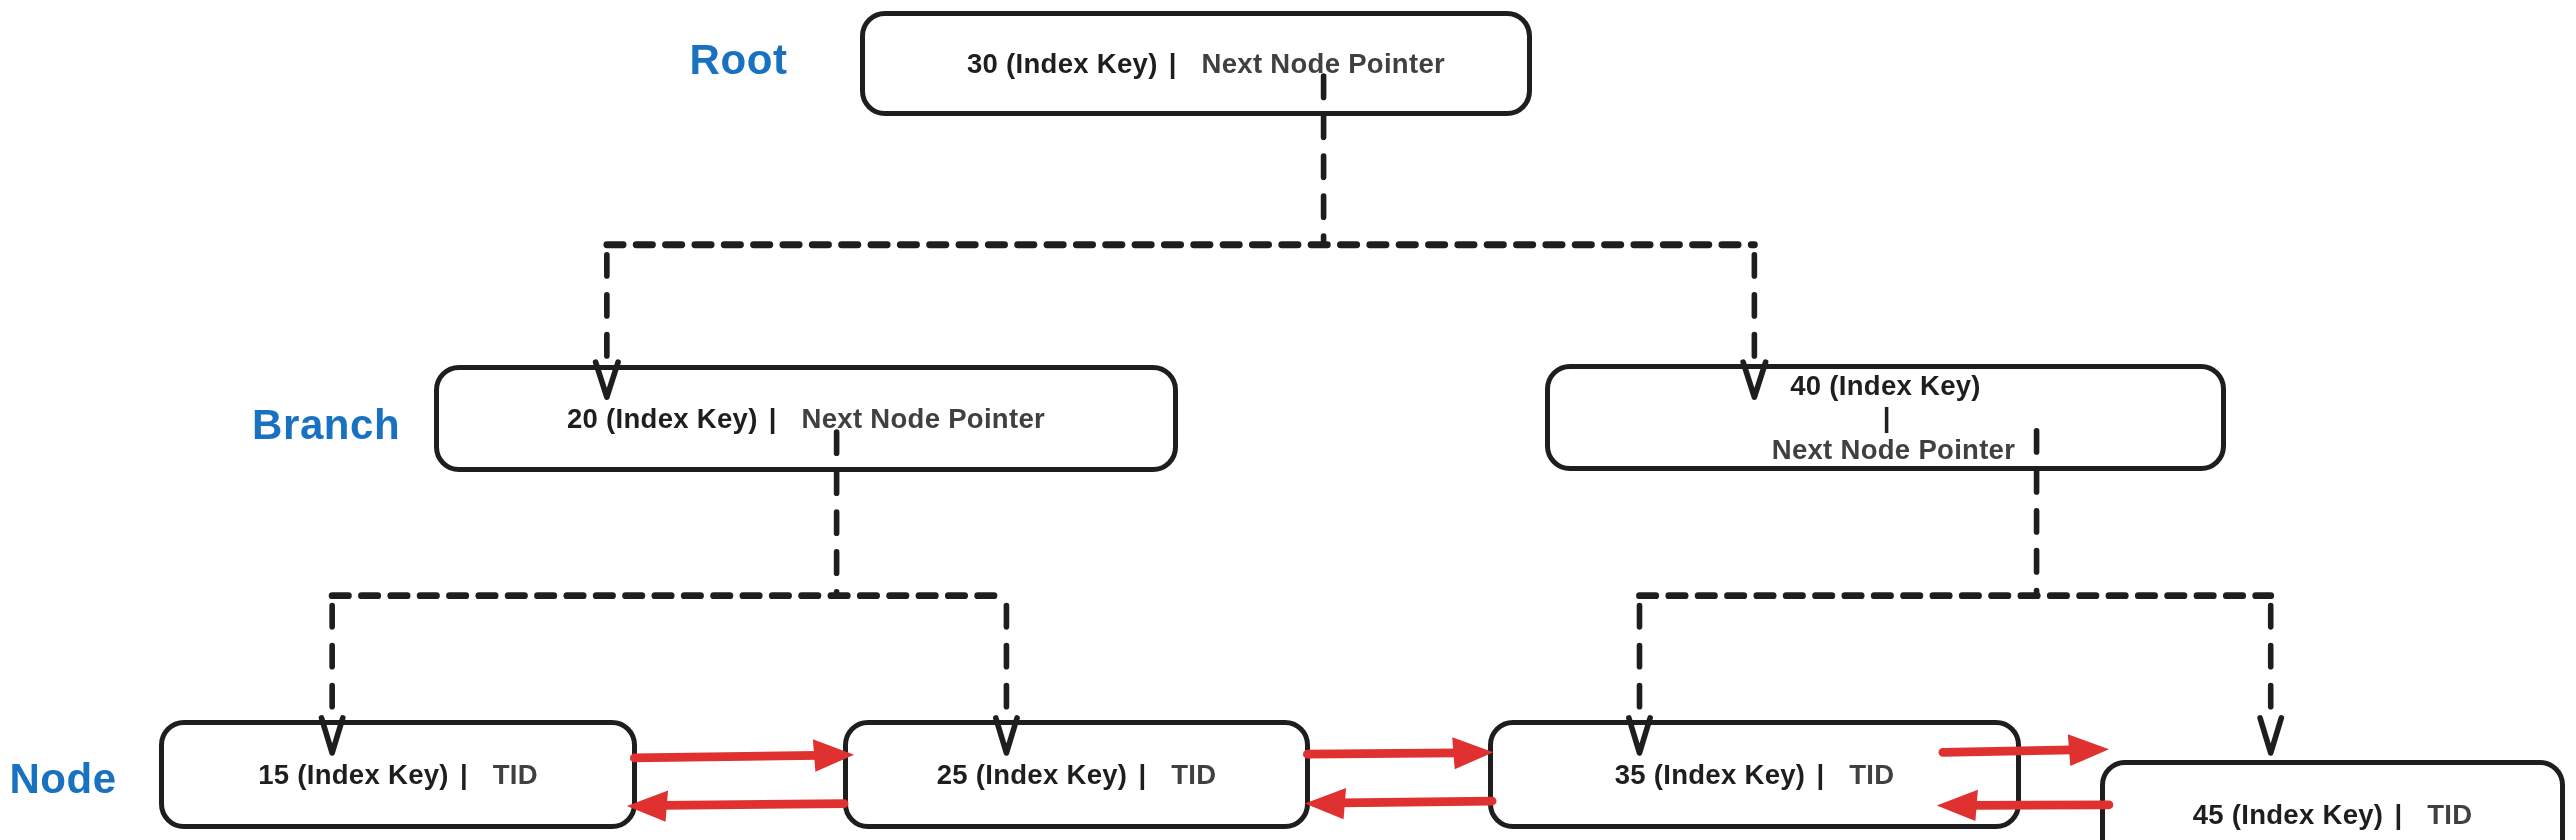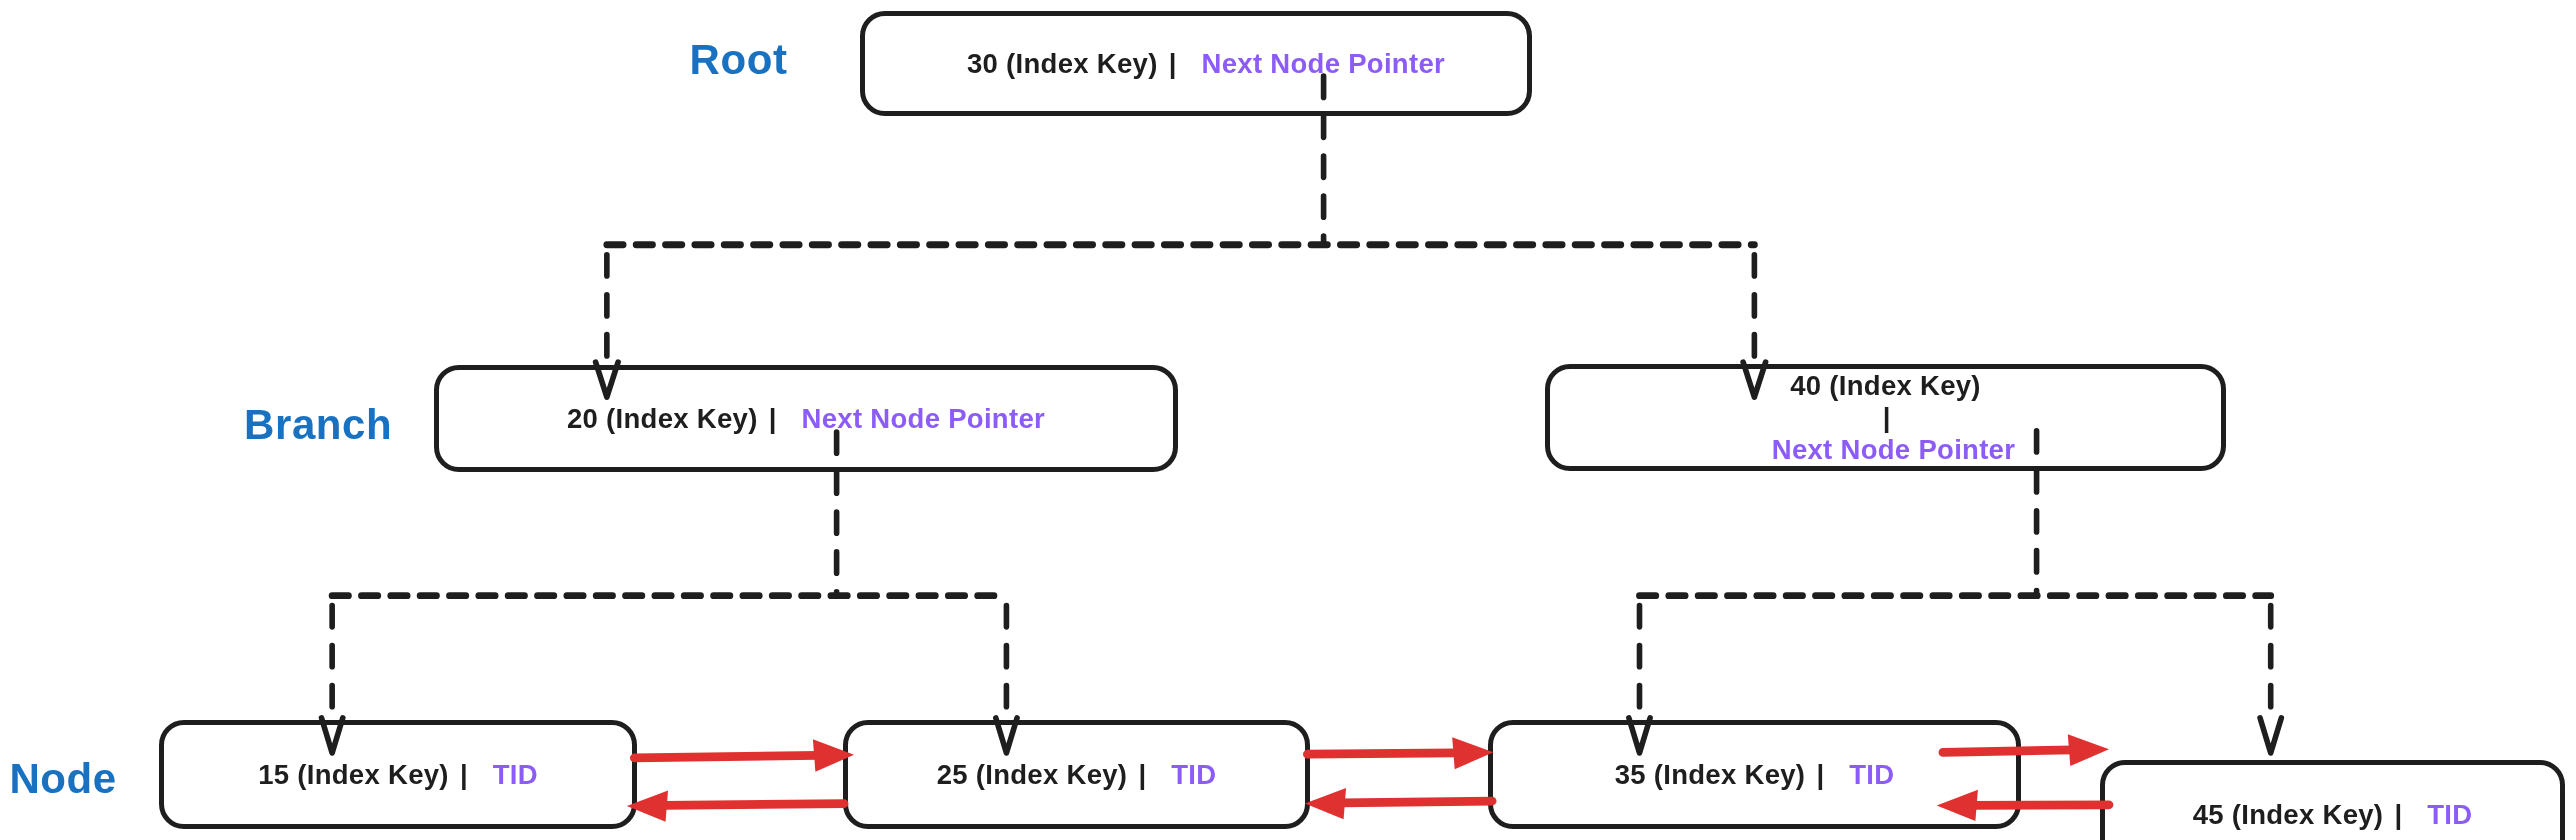--- a/index.html
+++ b/index.html
@@ -23,41 +23,41 @@
     align-items: center;
     justify-content: center;
     white-space: nowrap;
     font-size: 27.5px;
     font-weight: 600;
     color: #1e1e1e;
     letter-spacing: 0.3px;
     z-index: 1;
   }
   .node .sep { margin: 0 8.7px 0 11.2px; }
-  .node .pointer { color: #8b5cf6; margin-left: 16px; }
+  .node .pointer { color: #404040; margin-left: 16px; }
 
   .node.root    { left: 860px; top: 11.2px;   width: 672px; height: 105px; padding-left: 20px; }
   .node.branch-left  { left: 434px;  top: 365px;  width: 744px; height: 107px; }
   .node.branch-right { left: 1545px; top: 364px;  width: 681px; height: 107px; flex-direction: column; }
   .node.leaf-1  { left: 159px;  top: 720px; width: 478px; height: 109px; }
   .node.leaf-2  { left: 843px; top: 720px; width: 467px; height: 109px; }
   .node.leaf-3  { left: 1488px; top: 720px; width: 533px; height: 109px; }
   .node.leaf-4  { left: 2100px; top: 760px; width: 465px; height: 109px; }
 
   
   .level-label {
     position: absolute;
     color: #1971c2;
     font-size: 42px;
     font-weight: 700;
     letter-spacing: 0.6px;
     z-index: 1;
   }
   .level-label.root-label   { left: 676px; top: 36px;   width: 125px; text-align: center; }
-  .level-label.branch-label { left: 244px;  top: 401px;  width: 137px; text-align: left; }
+  .level-label.branch-label { left: 252px;  top: 401px;  width: 137px; text-align: left; }
   .level-label.leaf-label   { left: 9.4px;   top: 755px; width: 94px; text-align: center; }
 
   
   #connectors {
     position: absolute;
     left: 0; top: 0;
     width: 2576px;
     height: 841px;
     z-index: 2;
     pointer-events: none;

